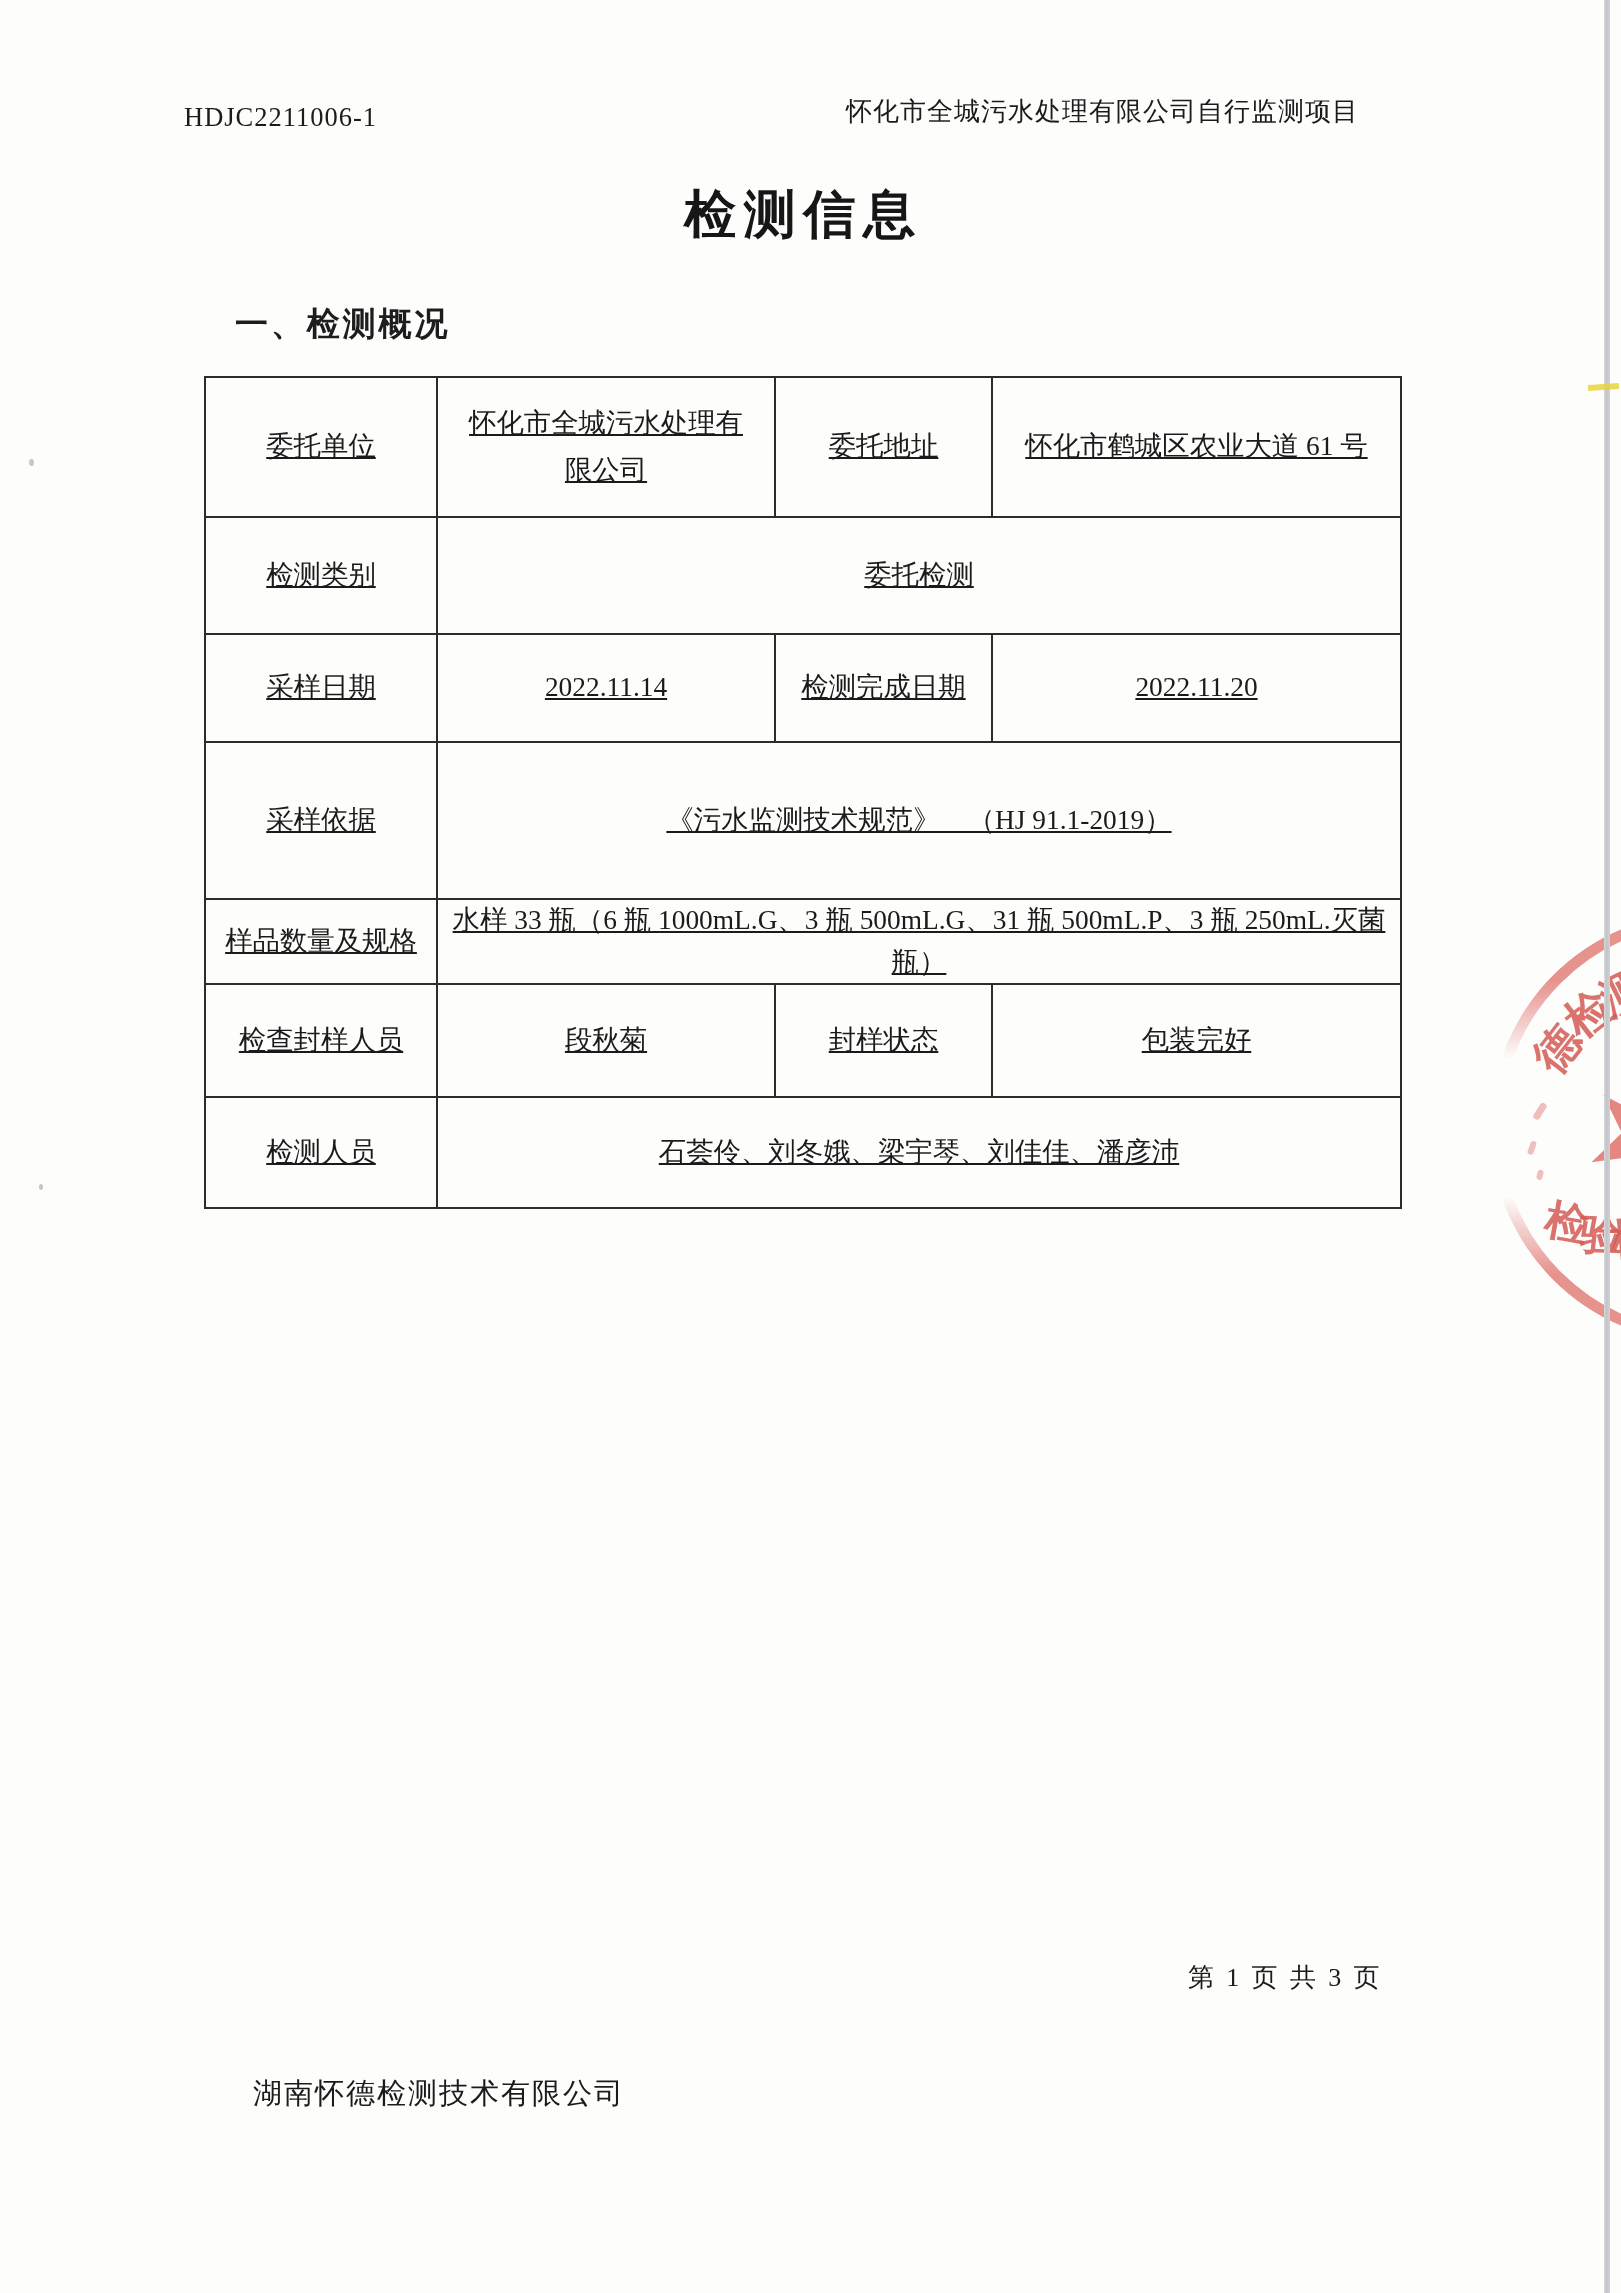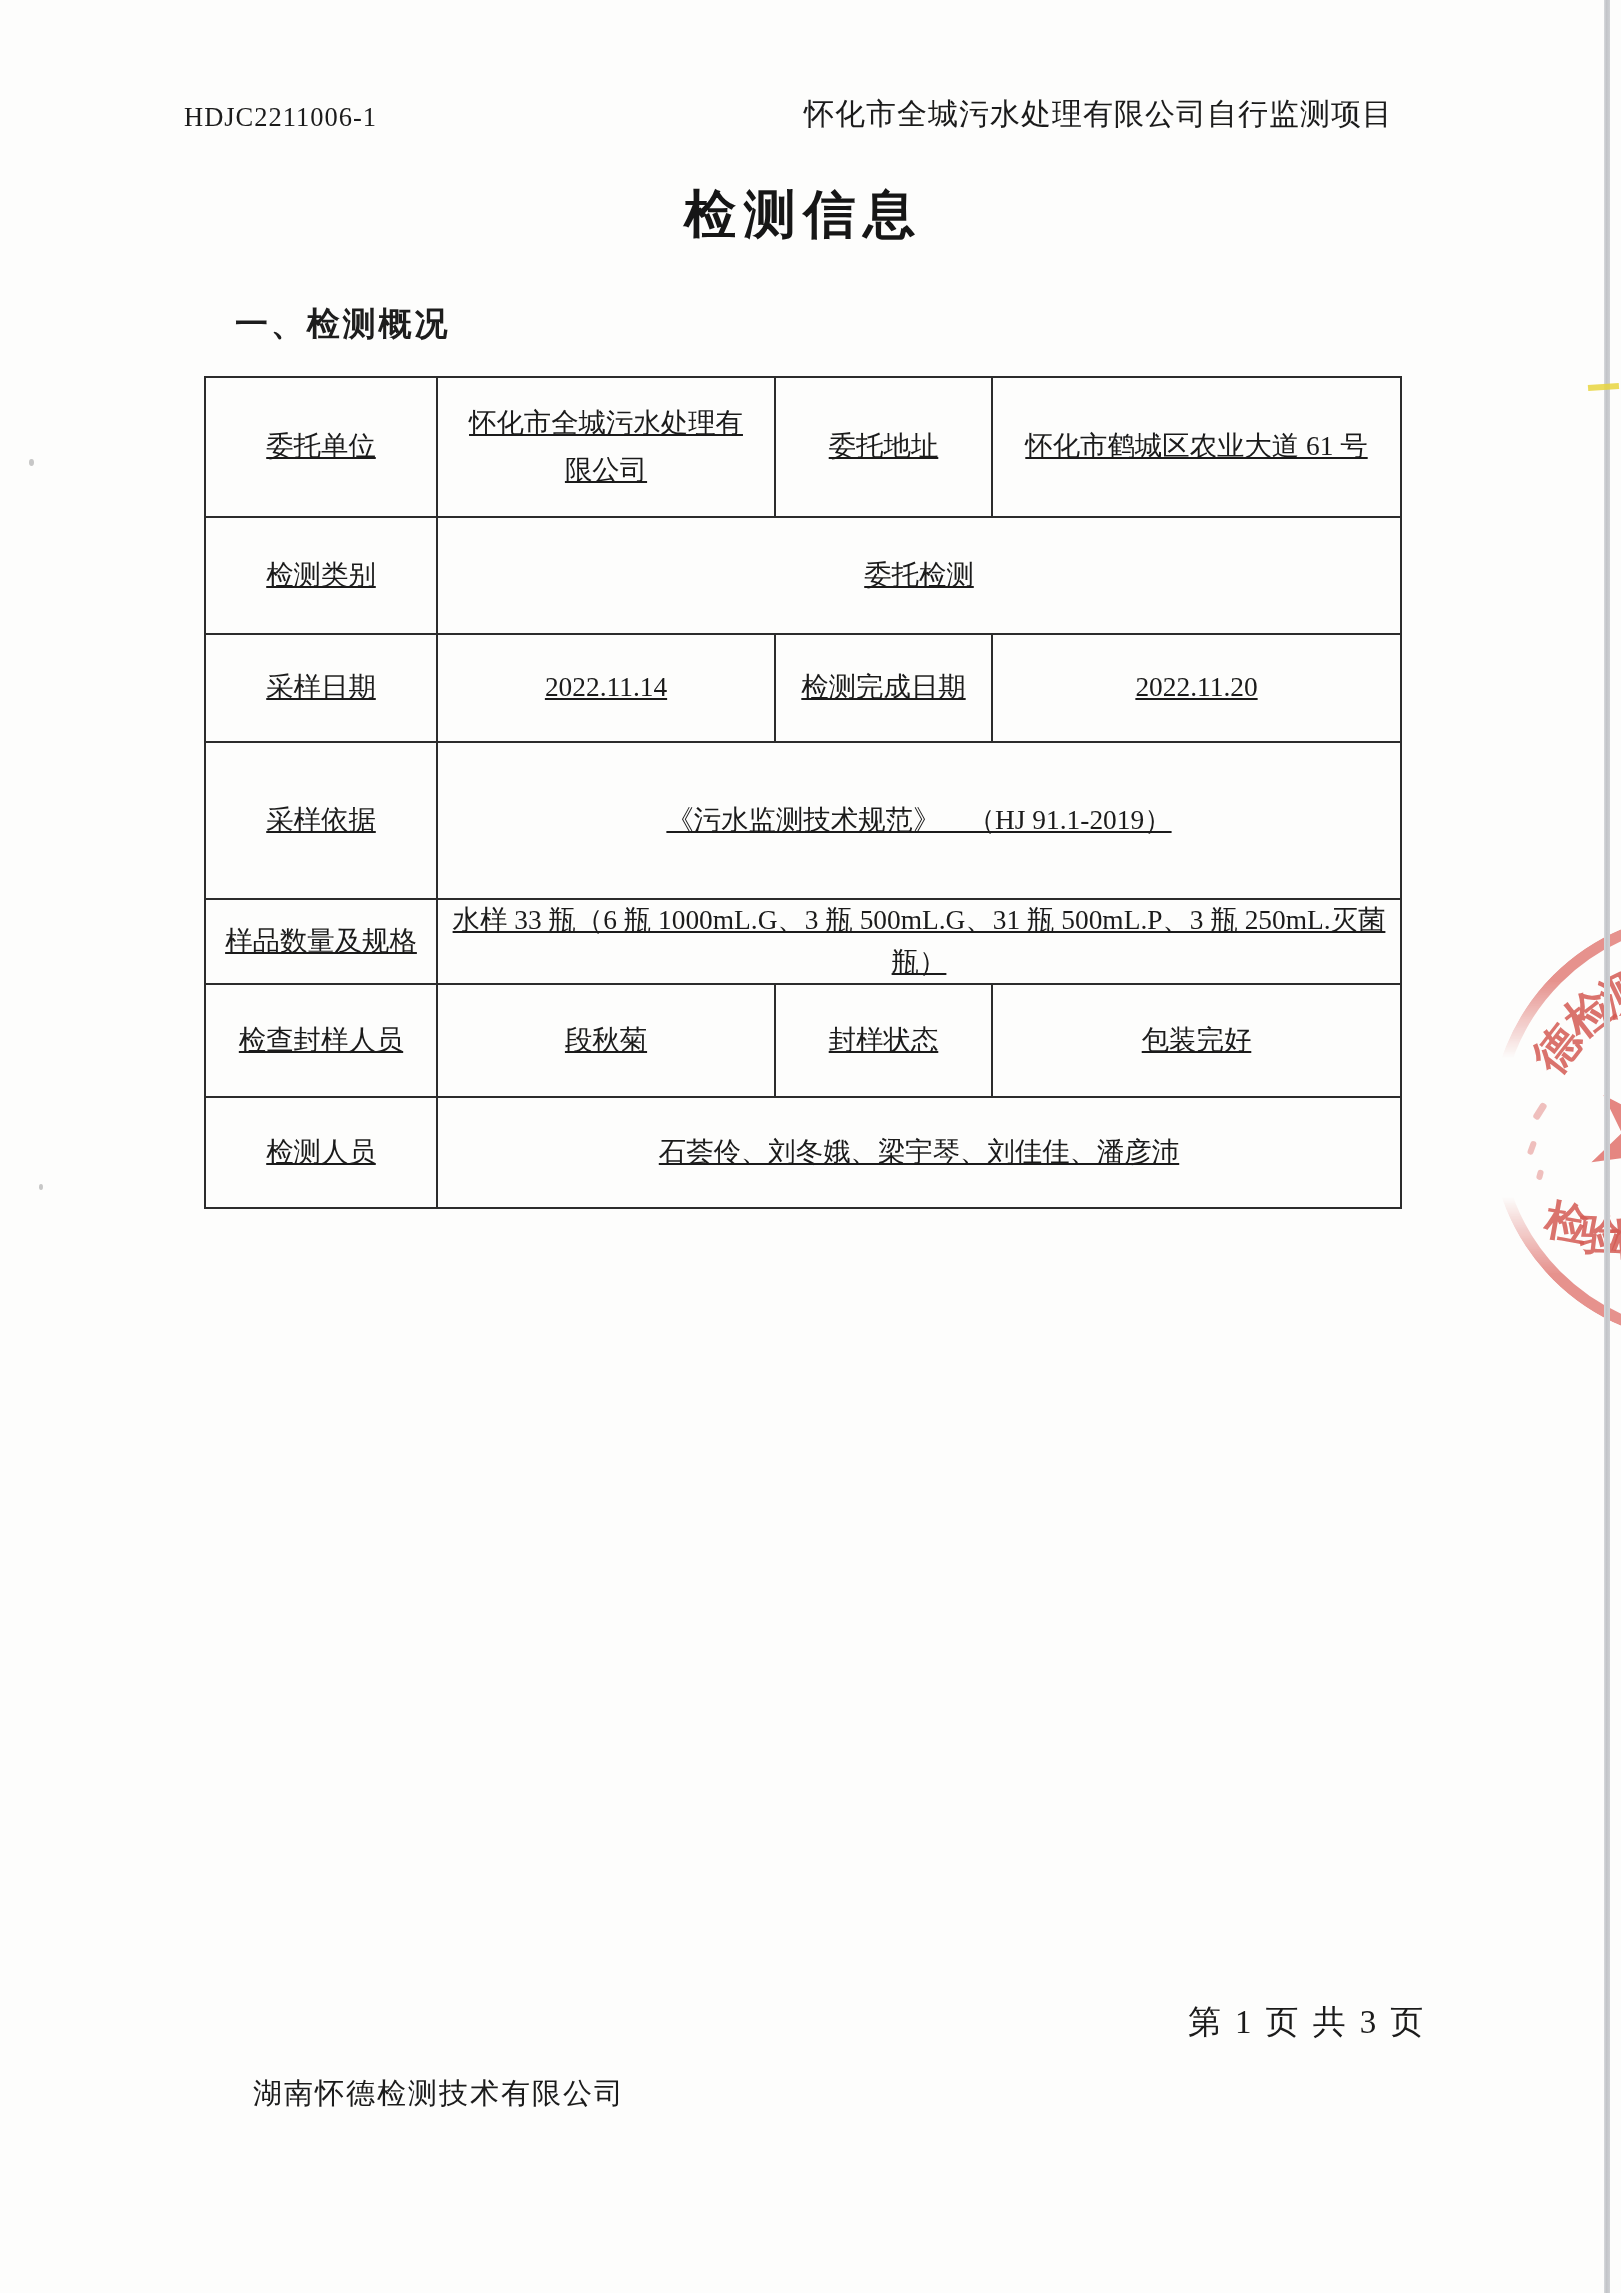--- a/index.html
+++ b/index.html
@@ -5,41 +5,41 @@
   html,body{margin:0;padding:0;}
   body{
     width:1621px;height:2294px;position:relative;overflow:hidden;
     background:#fdfdfc;color:#1b1b1b;
     font-family:"Liberation Serif","DejaVu Serif",serif;
   }
   .abs{position:absolute;}
   .sans{font-family:"Liberation Sans","DejaVu Sans",sans-serif;}
 
   .header-left{left:184px;top:102px;font-size:26.5px;letter-spacing:1px;}
-  .header-right{left:804px;top:94px;font-size:30px;letter-spacing:1px;}
+  .header-right{left:846px;top:94px;font-size:26px;letter-spacing:1px;}
   .doc-title{left:0;top:180px;width:1607px;text-align:center;
     font-size:52px;font-weight:700;letter-spacing:7.8px;color:#161616;}
   .section-heading{left:235px;top:302px;font-size:33px;font-weight:600;letter-spacing:2.9px;color:#1d1d1d;text-align:center;}
 
   .tbl-wrap{left:204px;top:376px;}
   table.overview{border-collapse:collapse;table-layout:fixed;width:1196px;text-decoration:underline;}
   table.overview td{
     border:2.9px solid #2c2c2c;text-align:center;vertical-align:middle;
     font-size:27.4px;line-height:1.5;padding:0 7.8px;color:#1b1b1b;
     overflow:hidden;
   }
   col.c1{width:232px;} col.c2{width:338px;} col.c3{width:217px;} col.c4{width:409px;}
   tr.r1{height:140px;} tr.r2{height:117px;padding-left:36px;} tr.r3{height:106px;}
   tr.r4{height:108px;} tr.r5{height:157px;} tr.r6{height:85px;}
   tr.r7{height:113px;} tr.r8{height:111px;} tr.r9{height:86px;}
   .wrap-narrow{width:294px;margin:0 auto;line-height:47px;text-align:center;}
   td.left-cell{text-align:left;padding:0 17.6px;line-height:39px;}
 
   .footer-left{left:253px;top:2074px;font-size:29px;letter-spacing:2px;}
-  .footer-right{left:1188px;top:2000px;font-size:33px;letter-spacing:2.9px;}
+  .footer-right{left:1188px;top:1960px;font-size:26px;letter-spacing:2.9px;}
 
   
   .edge-line{left:1604px;top:0;width:5.9px;height:2294px;
     background:linear-gradient(to right,#d8dadd,#c2c4c8 40%,#cfd1d4);}
   .edge-mark-yellow{left:1588px;top:384px;width:31px;height:5.9px;
     background:#e7d53e;opacity:.85;transform:rotate(-4deg);}
   .speck{background:#9a9a9a;border-radius:50%;opacity:.55;}
   .speck1{left:29px;top:459px;width:4.9px;height:6.9px;}
   .speck2{left:39px;top:1184px;width:3.9px;height:5.9px;}
 

